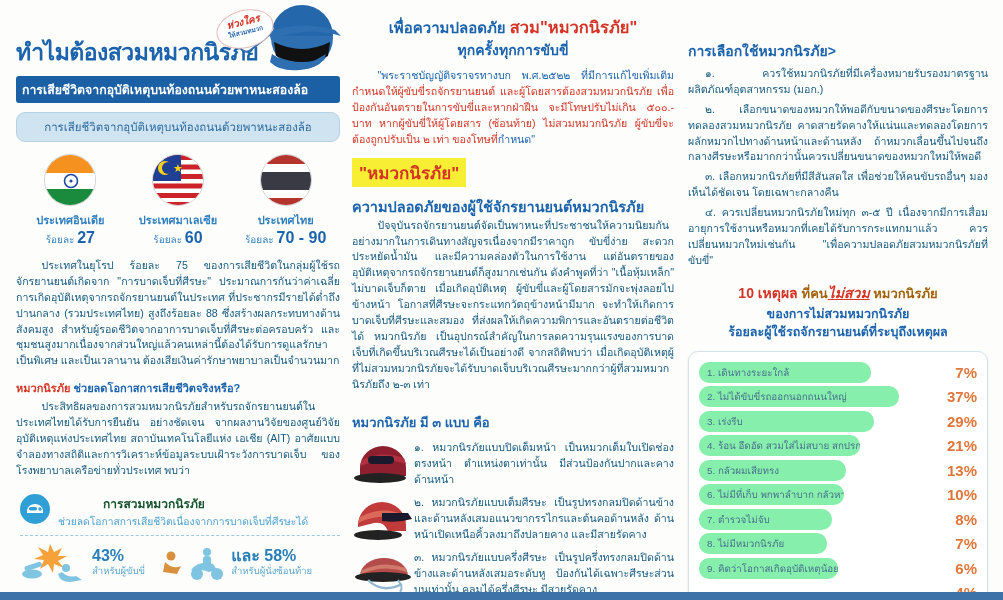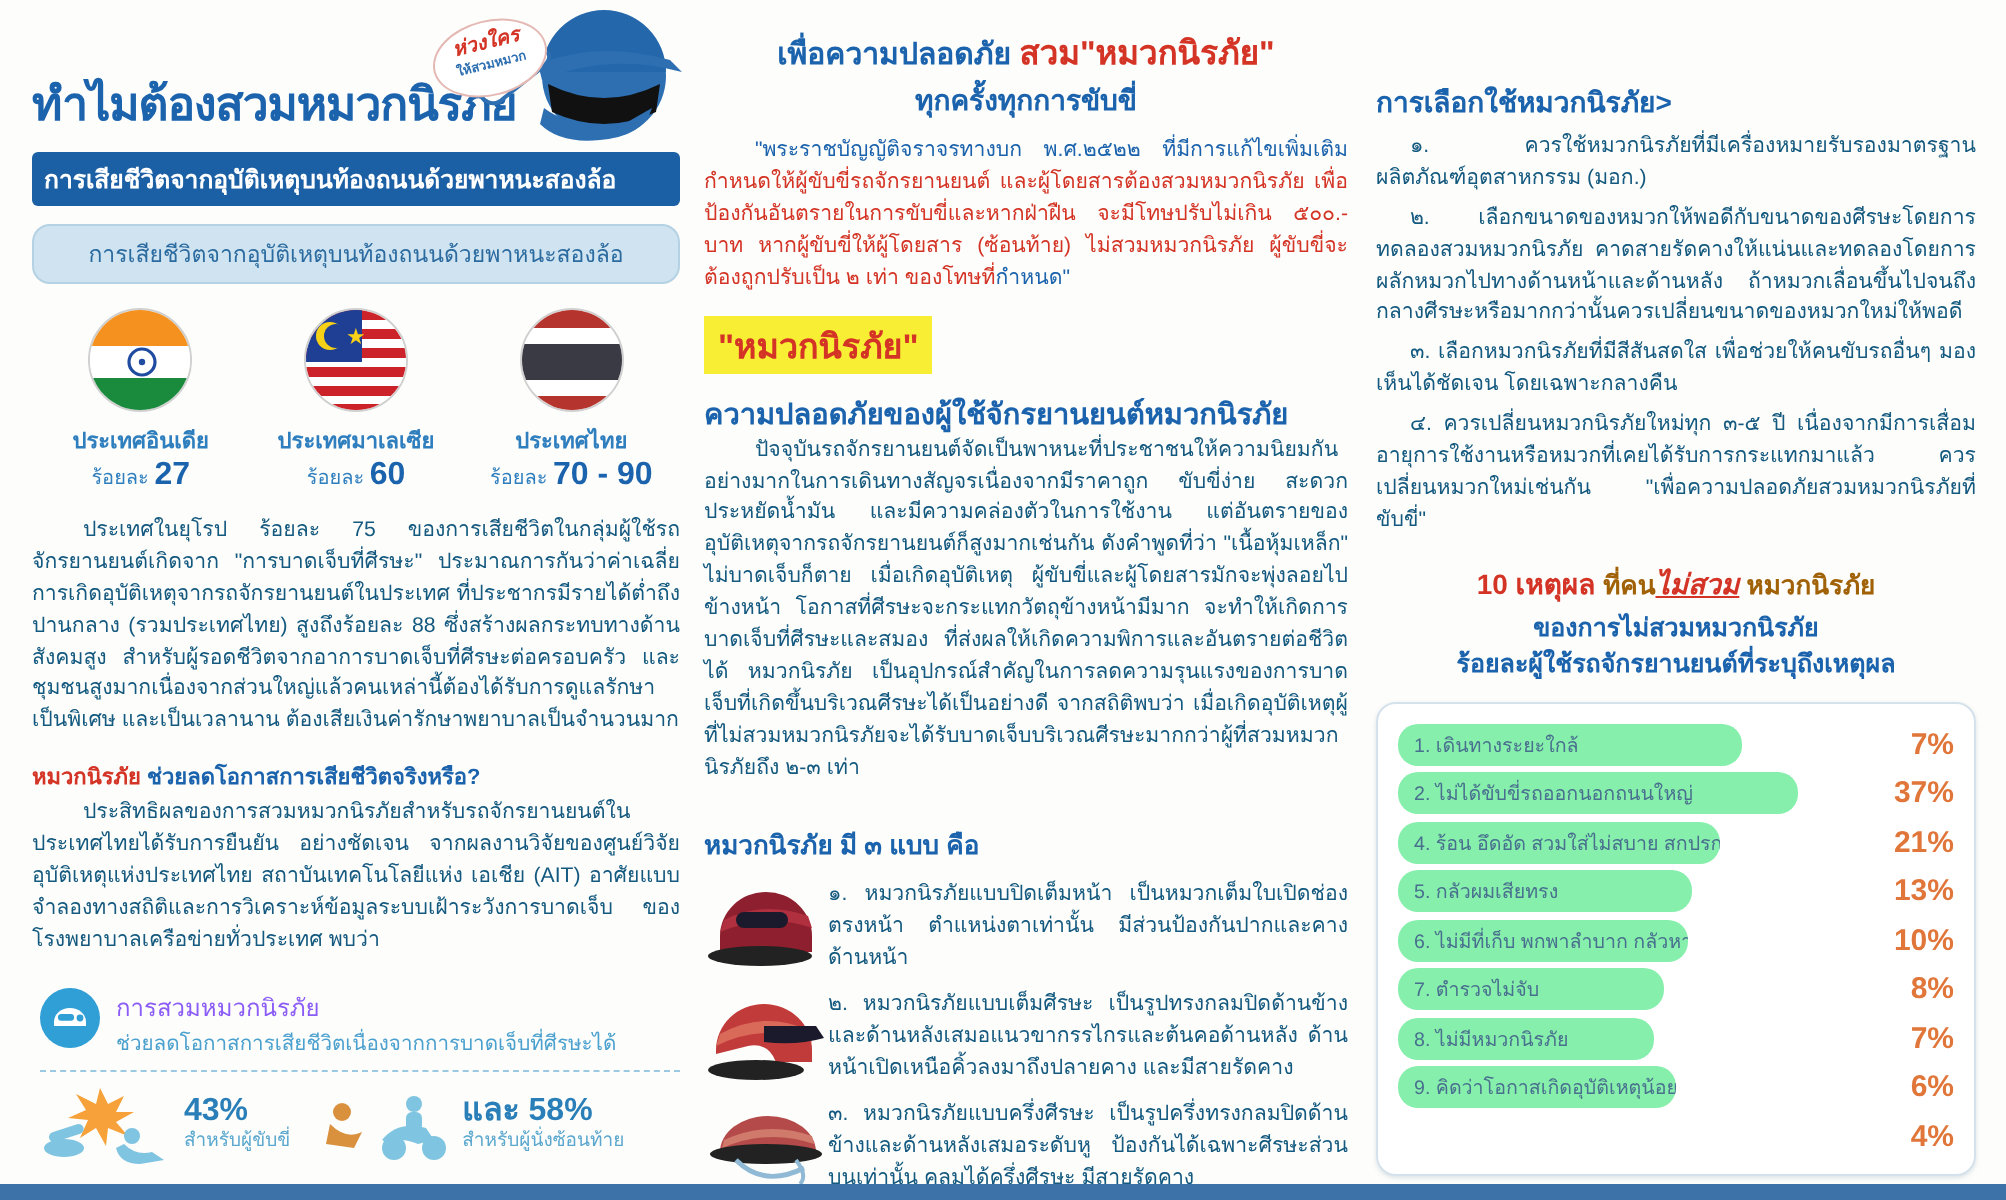--- a/index.html
+++ b/index.html
@@ -31,21 +31,21 @@
   .flag-item { width:31%; text-align:center; }
   .flag-circle { width:52px; height:52px; border-radius:50%; overflow:hidden; margin:0 auto;
     border:1px solid #d0d0d0; }
   .flag-circle svg { display:block; }
   .country-name { margin-top:5px; font-size:11px; font-weight:bold; color:#2f7fbf; }
   .country-val  { font-size:10px; color:#2f7fbf; }
   .country-val b { font-size:16px; color:#1b63ad; }
   .sec-head { margin-top:10px; font-size:11px; font-weight:bold; }
   .stat-box { margin-top:13px; padding:2px 0 0 4px; }
   .stat-head { display:flex; align-items:flex-start; gap:8px; border-bottom:1.5px dashed #9cc9e2; padding-bottom:5px;}
-  .stat-head-txt .t { font-size:12px; font-weight:normal; color:#8b5cf6; }
+  .stat-head-txt .t { font-size:12px; font-weight:bold; color:#14532d;margin-left:45px; }
   .stat-head-txt .s { font-size:10.3px; color:#4aa0cf; }
   .stat-row { display:flex; align-items:center; gap:6px; margin-top:6px; }
   .stat-val { font-size:16px; font-weight:bold; color:#2a7fb8; line-height:1; }
   .stat-val small { display:block; font-size:9.5px; font-weight:normal; color:#5aa7cf; margin-top:2px;}
 
   
   .mid-head { margin-top:16px; text-align:center; line-height:1.45; }
   .mid-head .b1 { font-size:15px; font-weight:bold; color:#1b63ad; }
   .mid-head .r1 { font-size:16.5px; font-weight:bold; color:#d43425; }
   .mid-head .b2 { display:block; font-size:14px; font-weight:bold; color:#1b63ad; }
@@ -254,20 +254,24 @@
     <div class="reasons-box">
       <div class="reason-row">
           <span class="reason-bar" style="width: 62%;">1. เดินทางระยะใกล้</span>
           <span class="reason-pct">7%</span>
         </div>
       <div class="reason-row">
           <span class="reason-bar" style="width: 72%;">2. ไม่ได้ขับขี่รถออกนอกถนนใหญ่</span>
           <span class="reason-pct">37%</span>
         </div>
       <div class="reason-row">
+          <span class="reason-bar" style="width: 63%;">3. เร่งรีบ</span>
+          <span class="reason-pct">29%</span>
+        </div>
+      <div class="reason-row">
           <span class="reason-bar" style="width: 58%;">4. ร้อน อึดอัด สวมใส่ไม่สบาย สกปรก</span>
           <span class="reason-pct">21%</span>
         </div>
       <div class="reason-row">
           <span class="reason-bar" style="width: 53%;">5. กลัวผมเสียทรง</span>
           <span class="reason-pct">13%</span>
         </div>
       <div class="reason-row">
           <span class="reason-bar" style="width: 52%;">6. ไม่มีที่เก็บ พกพาลำบาก กลัวหาย</span>
           <span class="reason-pct">10%</span>

